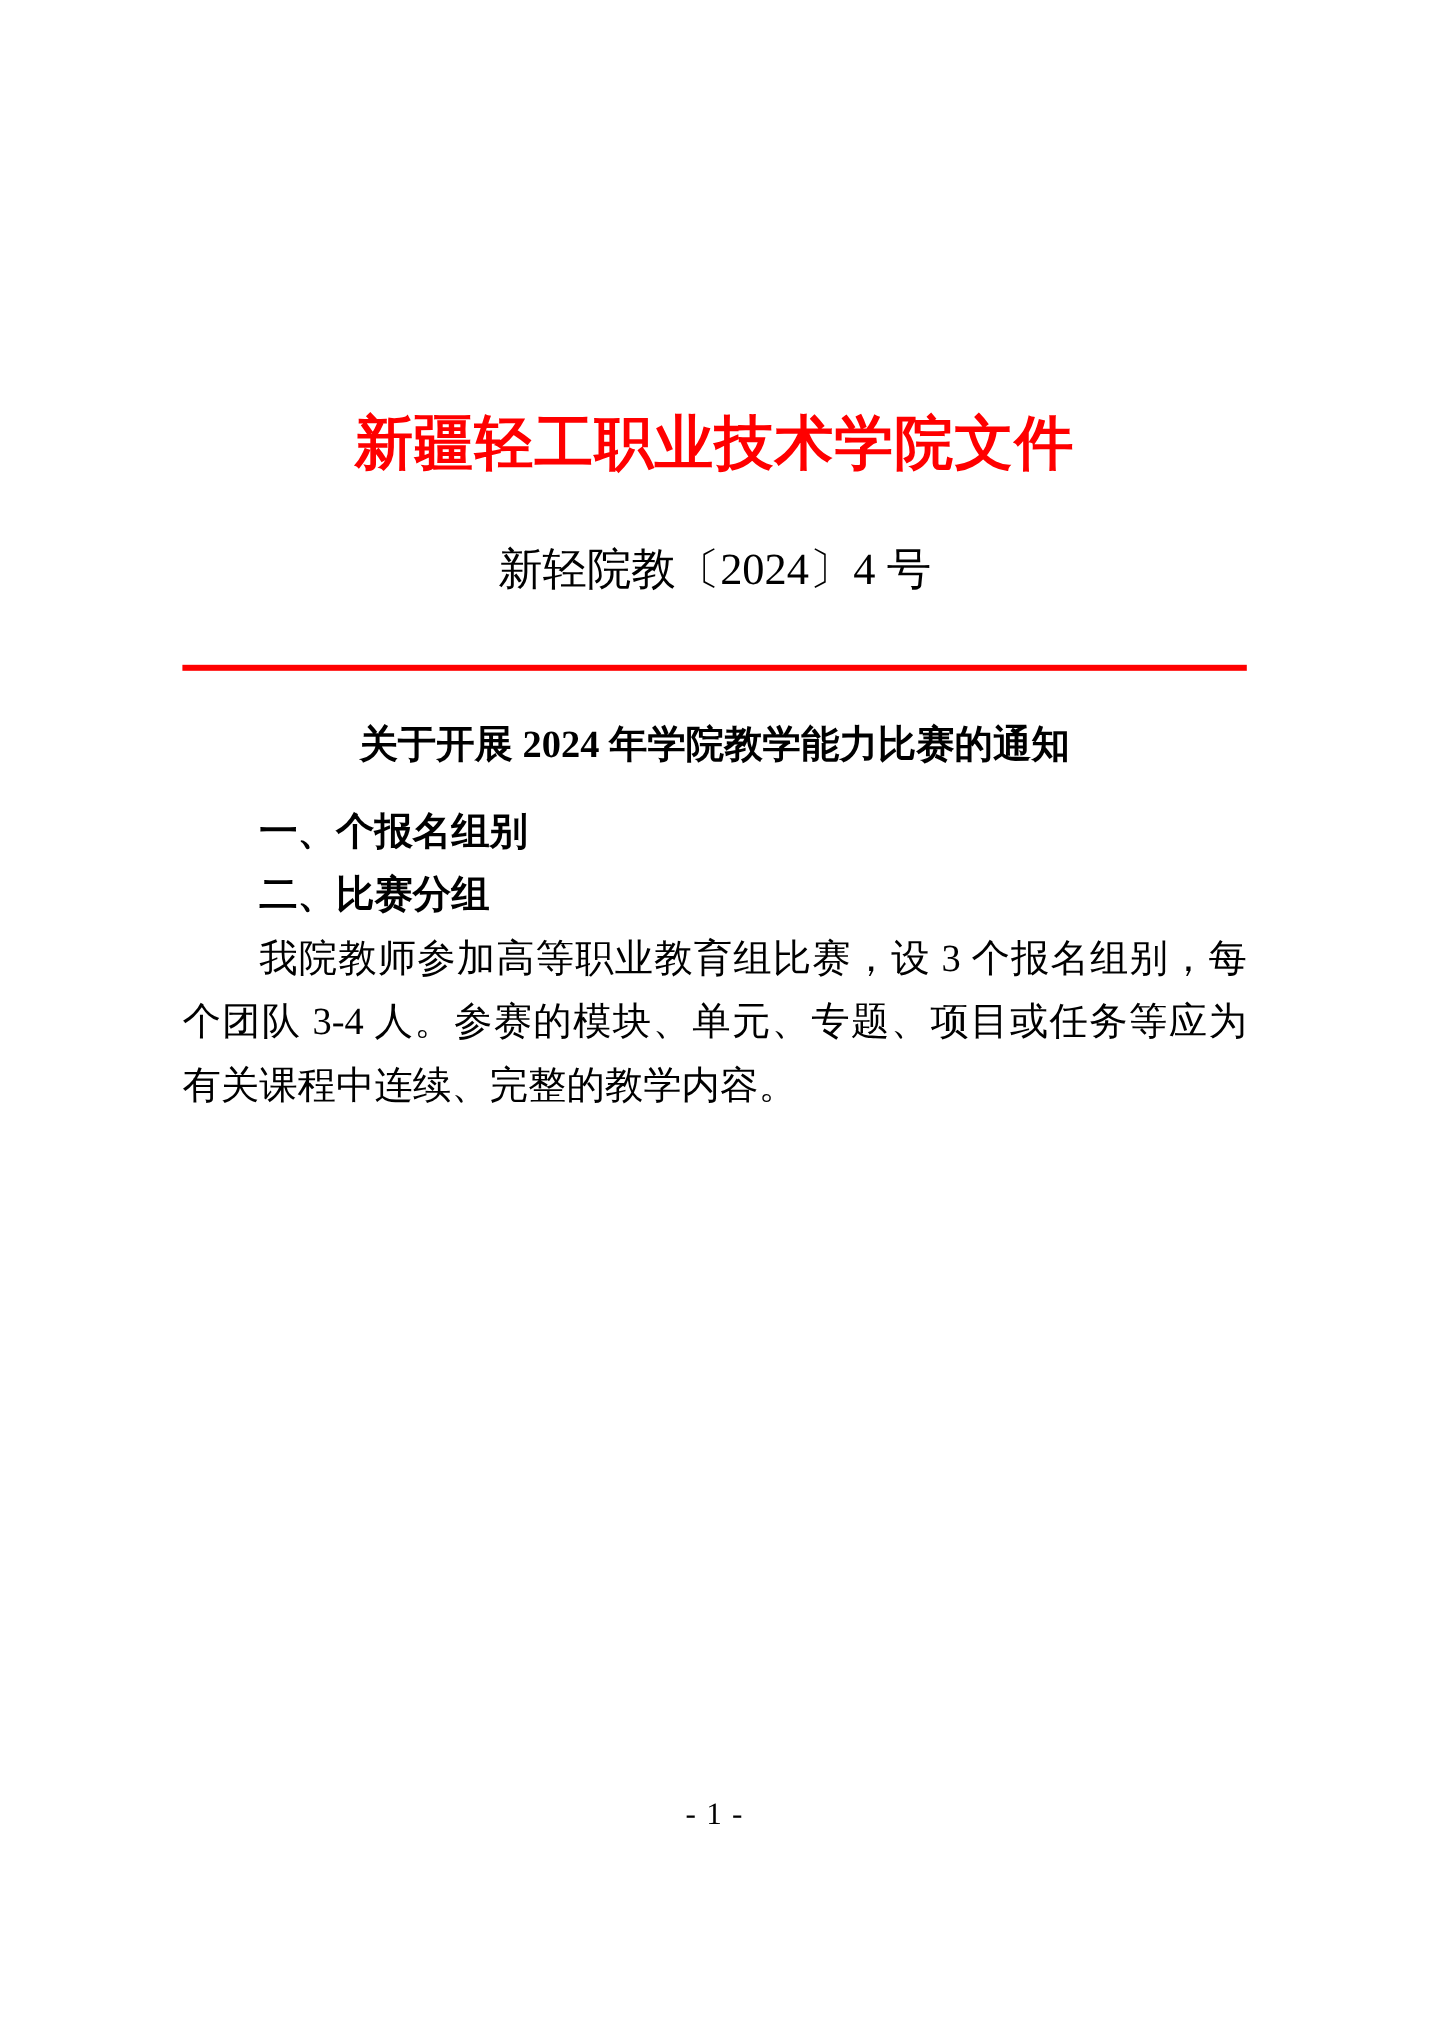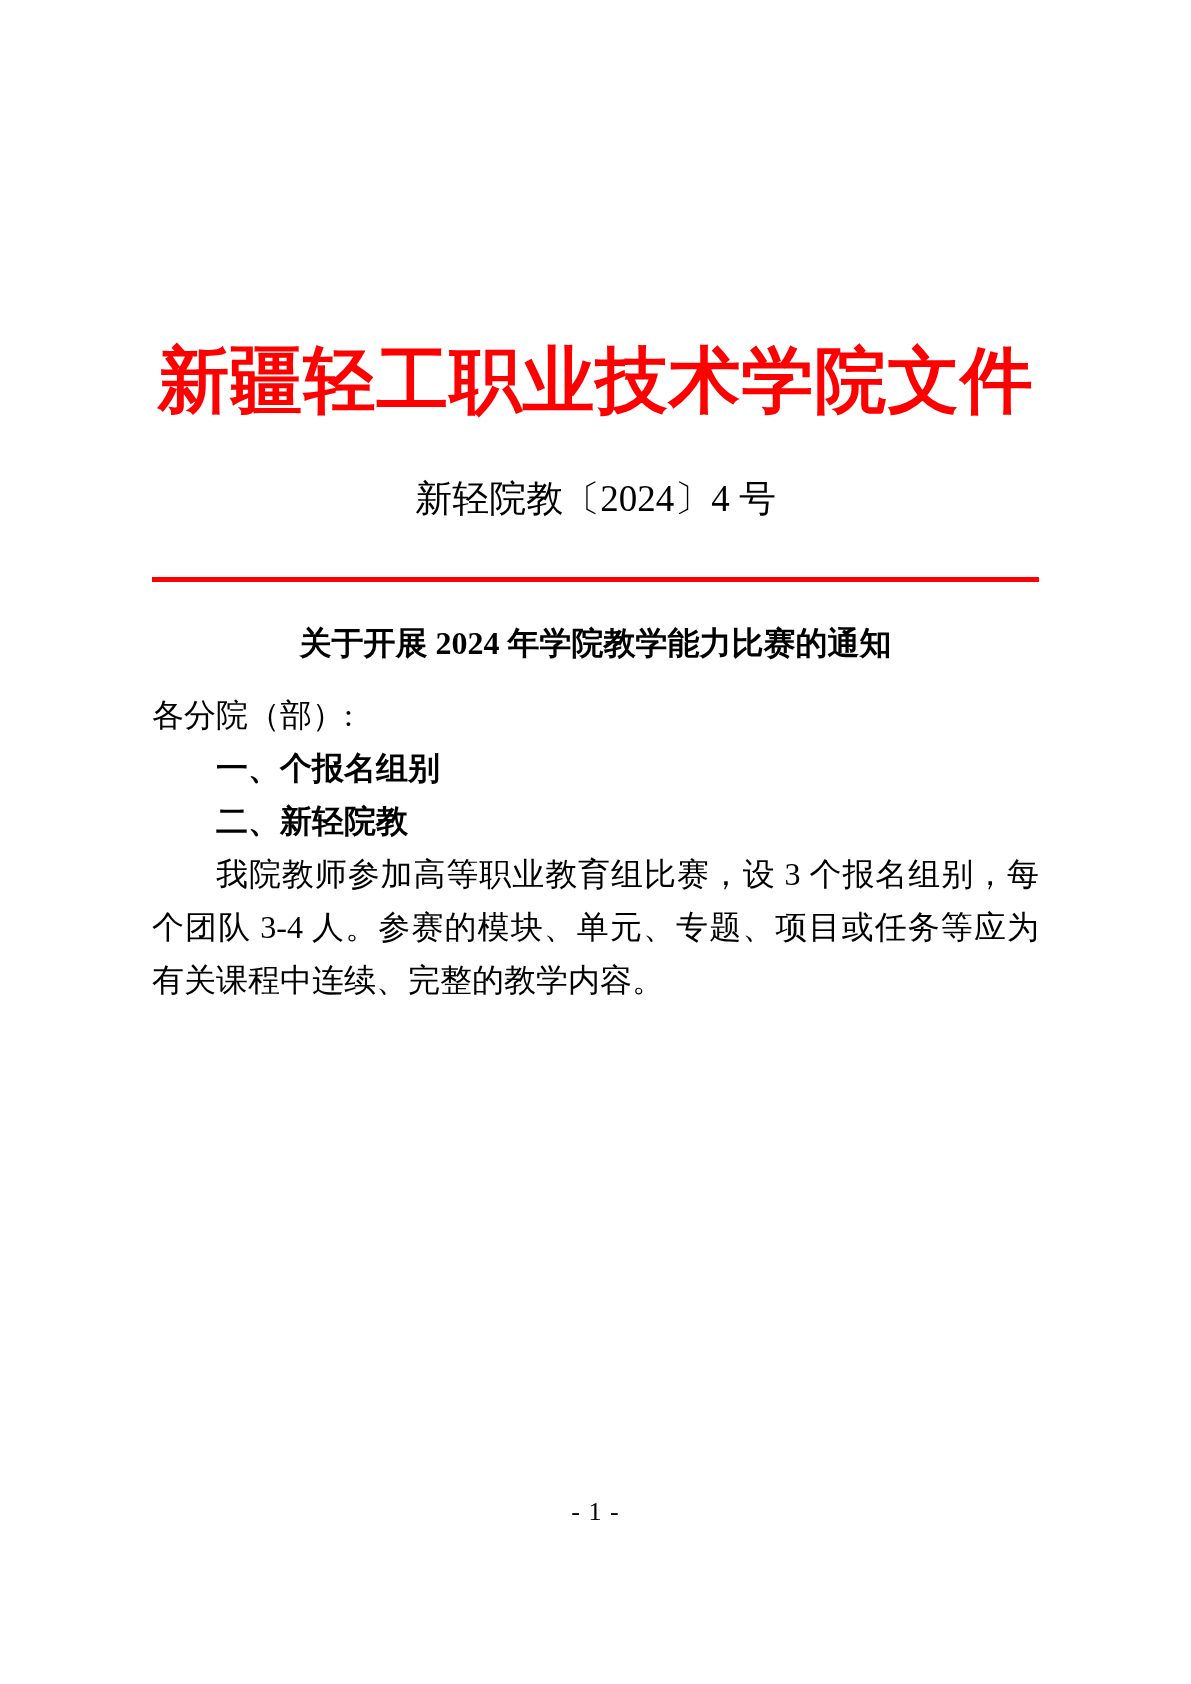--- a/index.html
+++ b/index.html
@@ -12,21 +12,21 @@
     background: #ffffff;
     box-sizing: border-box;
     padding: 0 152px;
     overflow: hidden;
     color: #000000;
     font-family: "Liberation Serif", "DejaVu Serif", serif;
   }
 
   .org-title {
     margin: 345px 0 0 0;
-    font-size: 72px;
+    font-size: 49px;
     line-height: 1;
     font-weight: bold;
     text-align: center;
     white-space: nowrap;
     letter-spacing: 1px;
     color: var(--accent-red, #FF0000);
     font-family: "Liberation Serif", "DejaVu Serif", serif;
   }
 
   .doc-number {
@@ -91,27 +91,26 @@
   <h1 class="org-title">新疆轻工职业技术学院文件</h1>
 
   <div class="doc-number">新轻院教〔2024〕4 号</div>
 
   <div class="red-rule"></div>
 
   <h2 class="doc-title">关于开展 2024 年学院教学能力比赛的通知</h2>
 
   <div class="doc-body">
 
-    <p class="salutation">各分院（部）:</p>
 
 
     <p class="heading">一、个报名组别</p>
 
 
-    <p class="heading">二、新轻院教</p>
+    <p class="heading">二、比赛分组</p>
 
     <p class="para">我院教师参加高等职业教育组比赛，设 3 个报名组别，每个团队 3-4 人。参赛的模块、单元、专题、项目或任务等应为有关课程中连续、完整的教学内容。</p>
 
 
 
   </div>
 
   <div class="page-number">- 1 -</div>
 
 </div>

